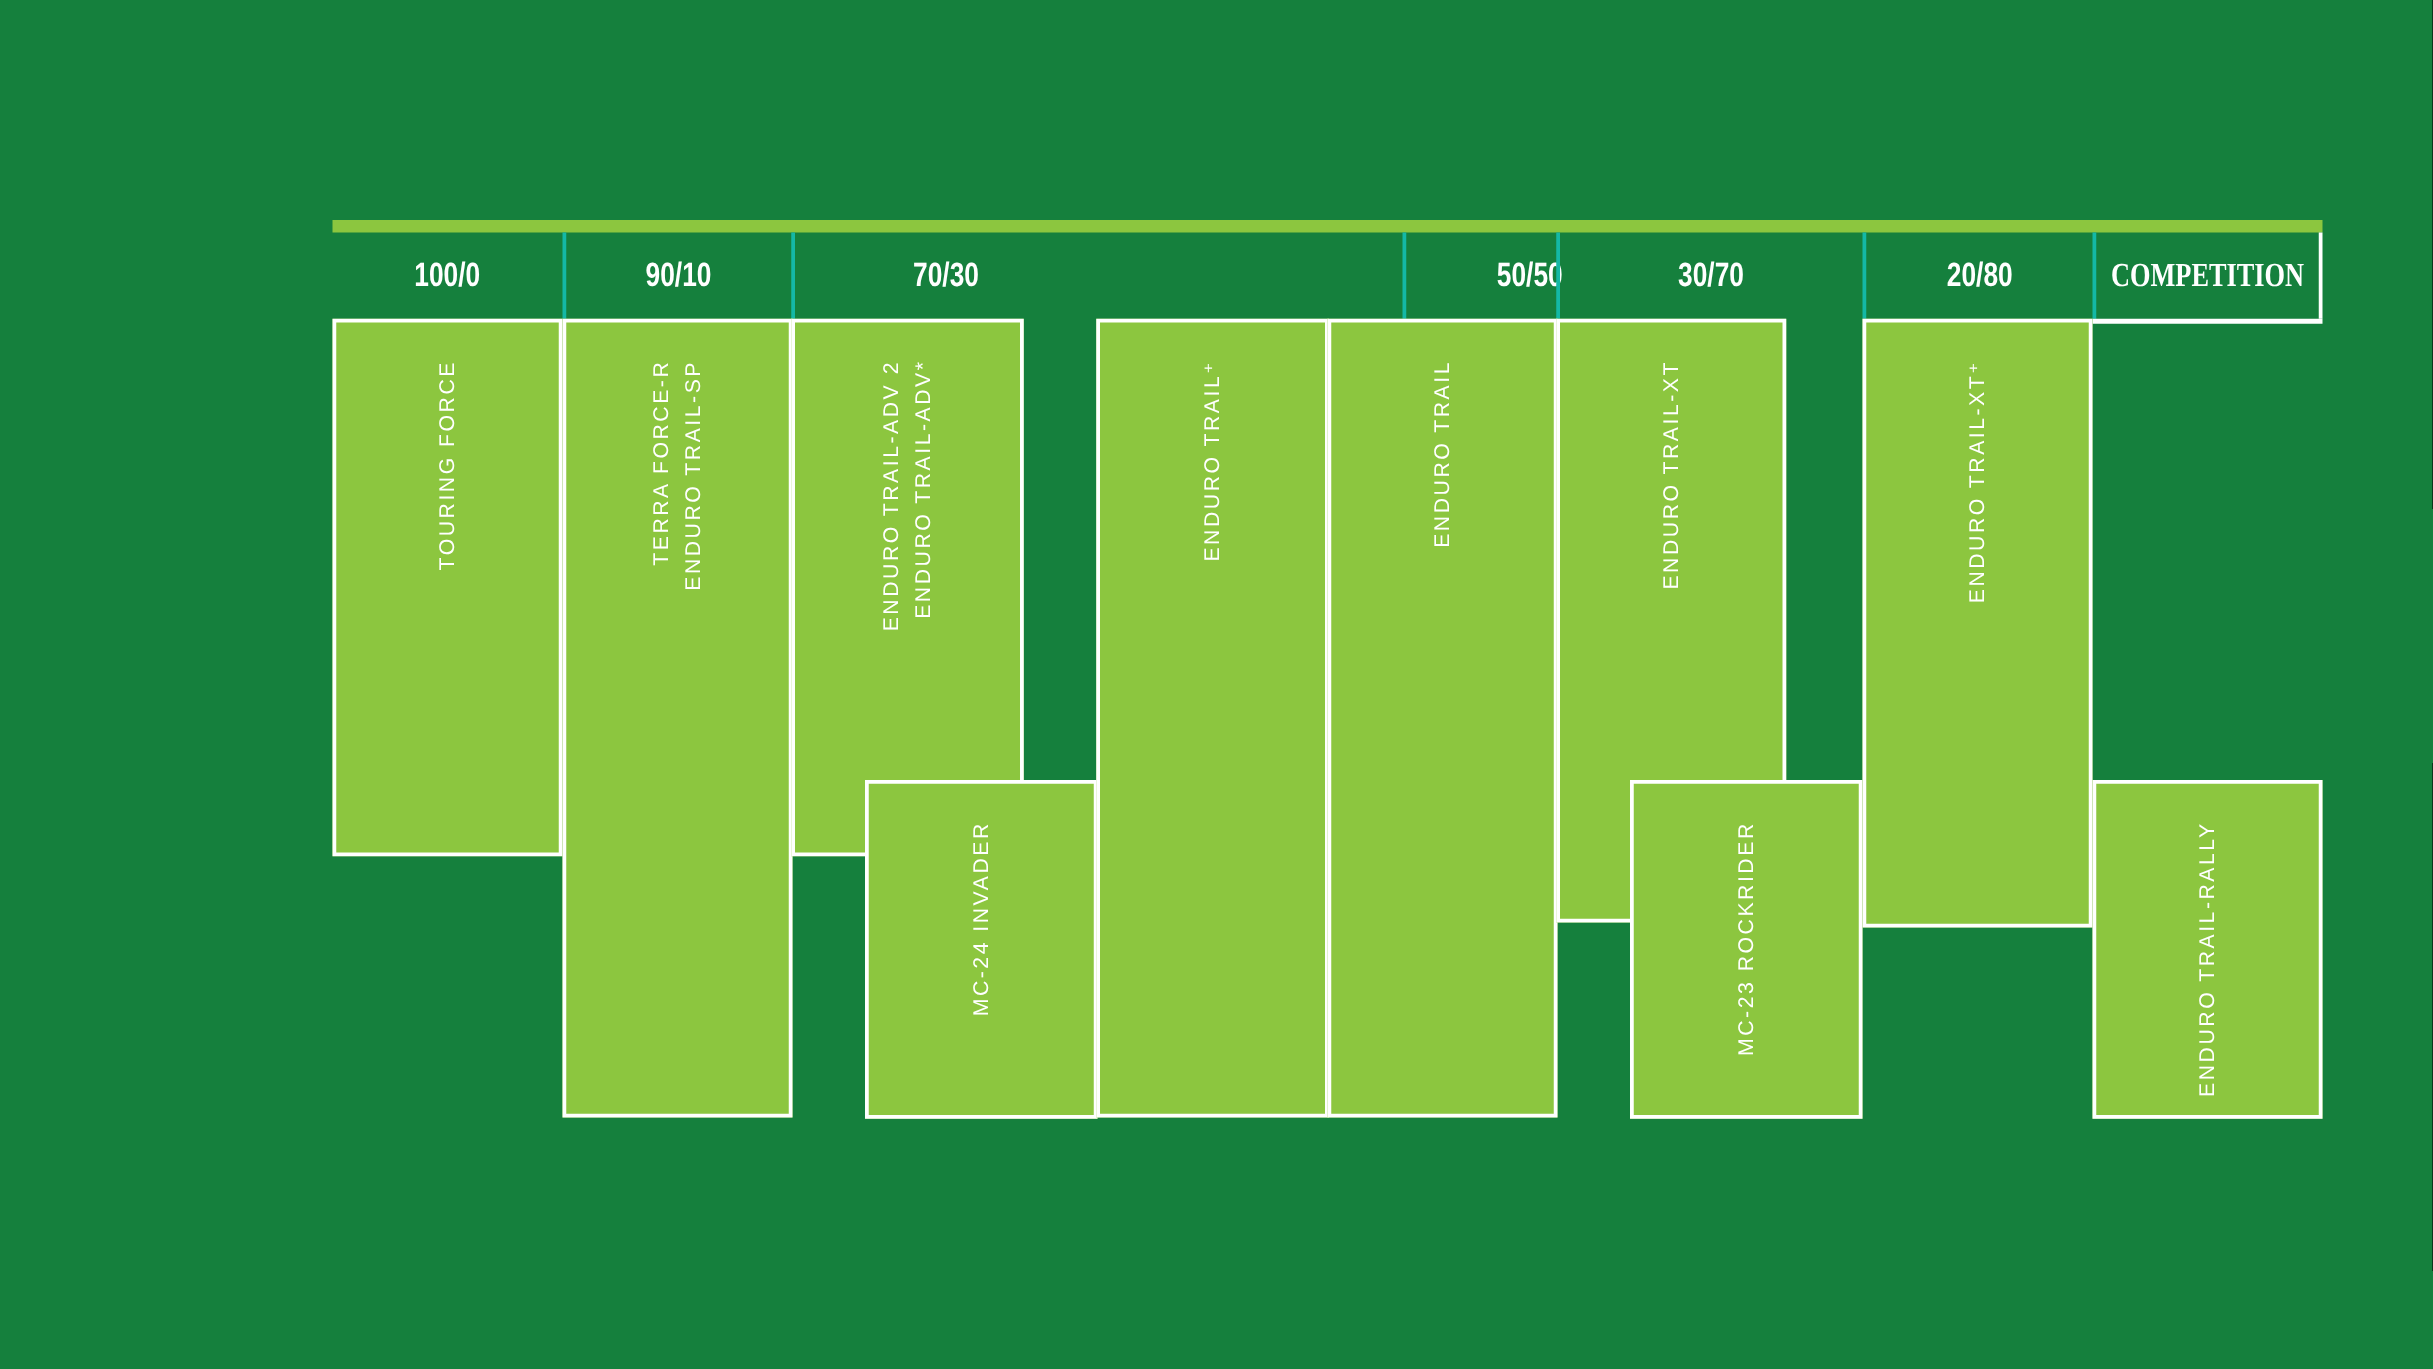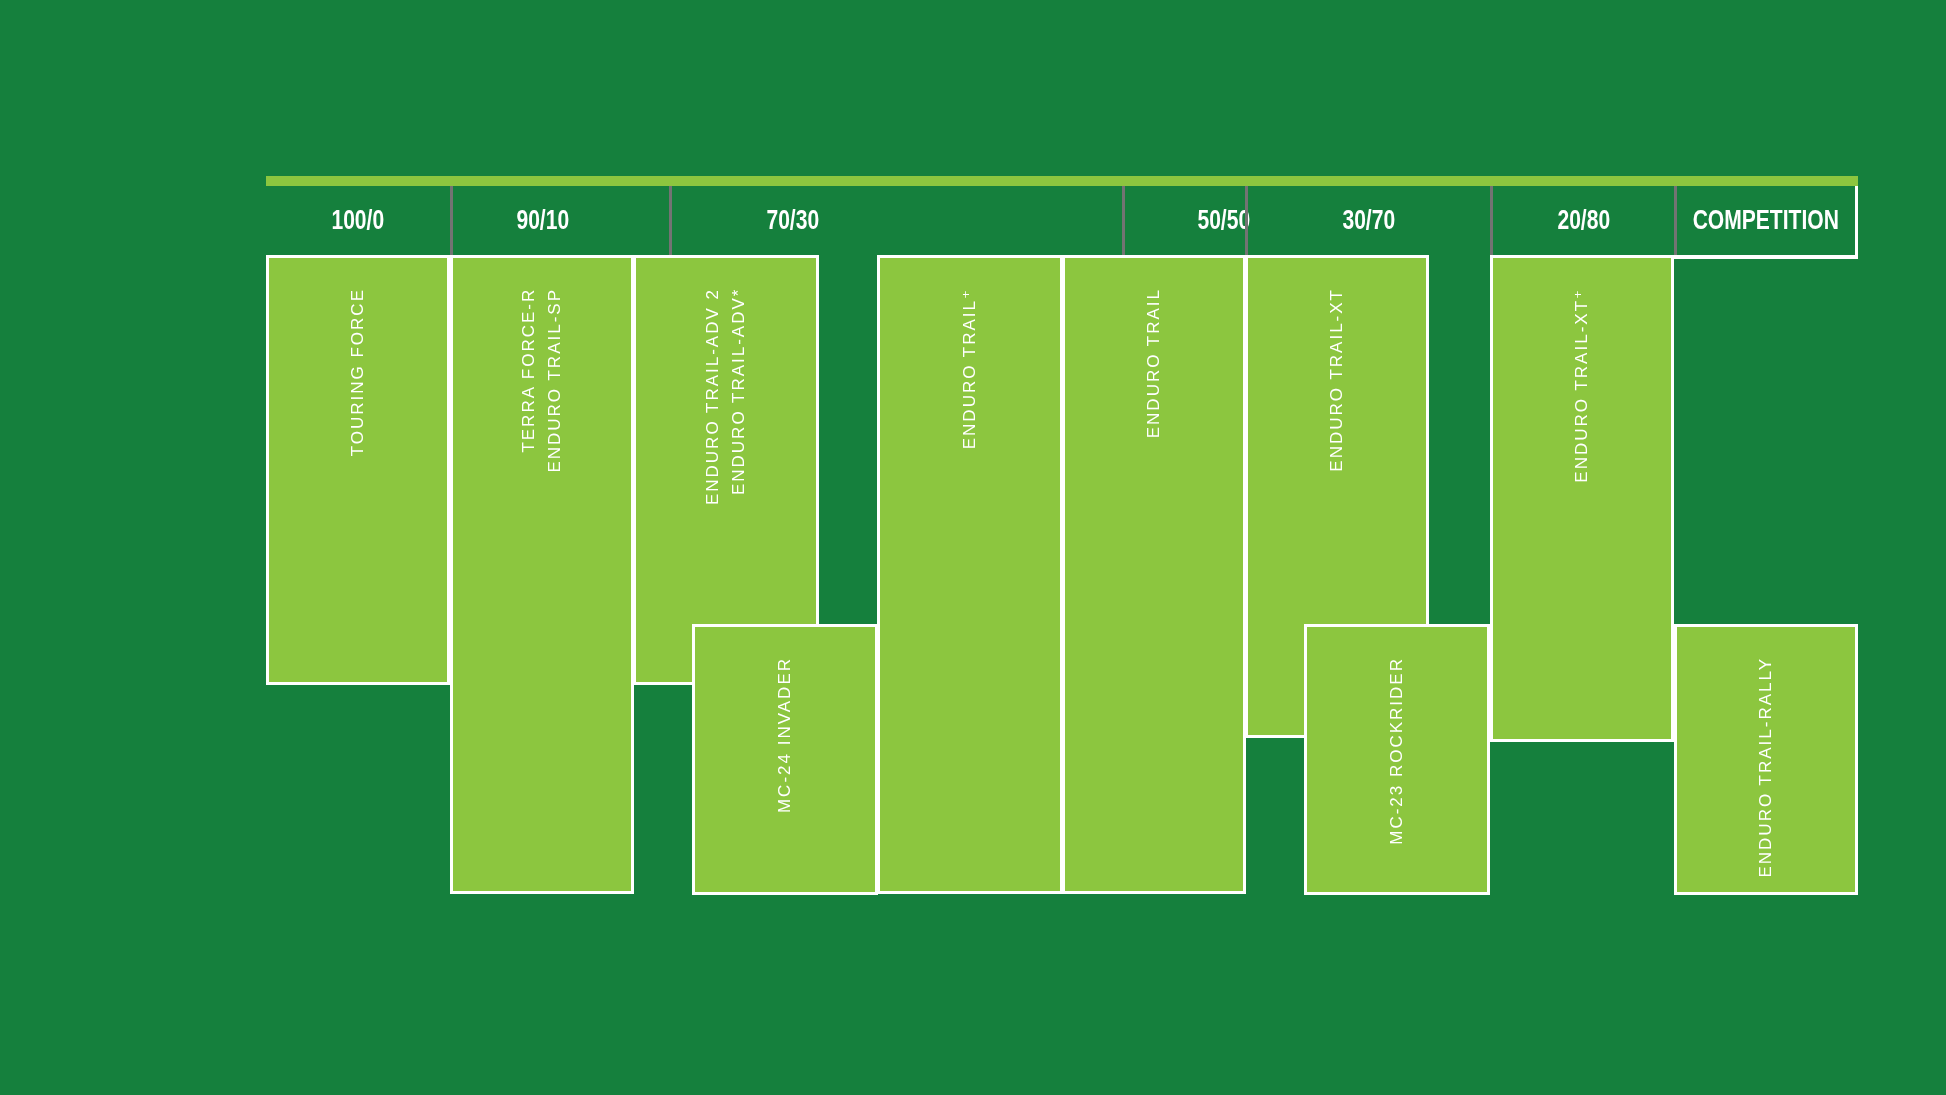--- a/index.html
+++ b/index.html
@@ -13,22 +13,22 @@
   .accent-bar{
     position:absolute;
     background:#8CC63F;
   }
   .hcell{
     position:absolute;
     top:186px;height:69px;
     display:flex;align-items:center;justify-content:center;
     box-sizing:border-box;
   }
-  .hcell.sep{border-left:3px solid #737373;}
-  .hcell.endcap{border-right:3px solid #fff;}
+  .hcell.sep{border-left:3px solid #14b8a6;}
+  .hcell.endcap{border-right:3px solid #fff;font-family:Liberation Serif, serif;}
   .hlabel{
     color:#fff;
     font-size:27px;
     font-weight:bold;
     letter-spacing:0px;
     display:inline-block;
     transform:scaleX(0.78);
     white-space:nowrap;
   }
   .hr-underline{
@@ -61,21 +61,21 @@
 <div id="canvas">
 
   <div class="accent-bar" style="left:266px;top:176px;width:1592px;height:10px"></div>
 
   <div class="hcell" style="left:266px;width:184px">
     <span class="hlabel">100/0</span>
   </div>
   <div class="hcell sep" style="left:450px;width:183px">
     <span class="hlabel">90/10</span>
   </div>
-  <div class="hcell sep" style="left:669px;width:244px">
+  <div class="hcell sep" style="left:633px;width:244px">
     <span class="hlabel">70/30</span>
   </div>
   <div class="hcell sep" style="left:1122px;width:201px">
     <span class="hlabel">50/50</span>
   </div>
   <div class="hcell sep" style="left:1245px;width:245px">
     <span class="hlabel">30/70</span>
   </div>
   <div class="hcell sep" style="left:1490px;width:184px">
     <span class="hlabel">20/80</span>

